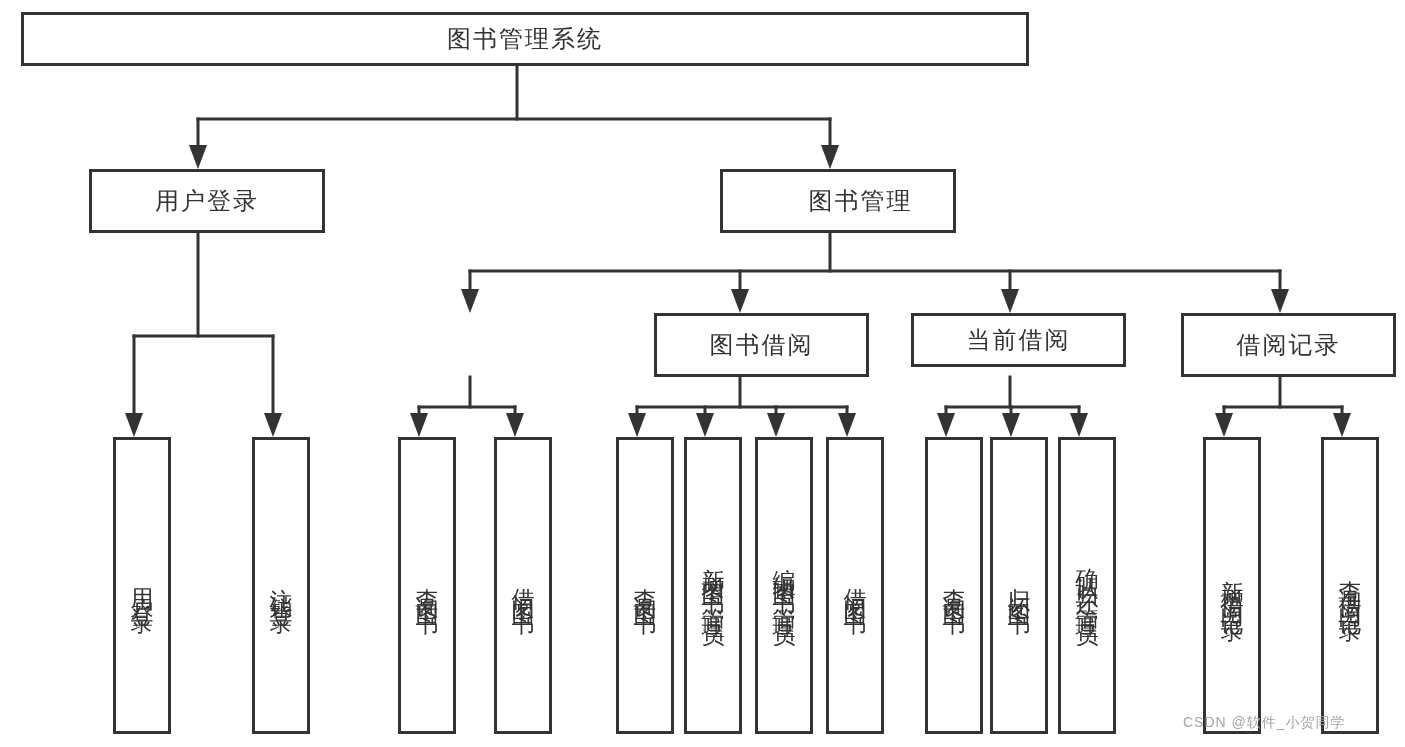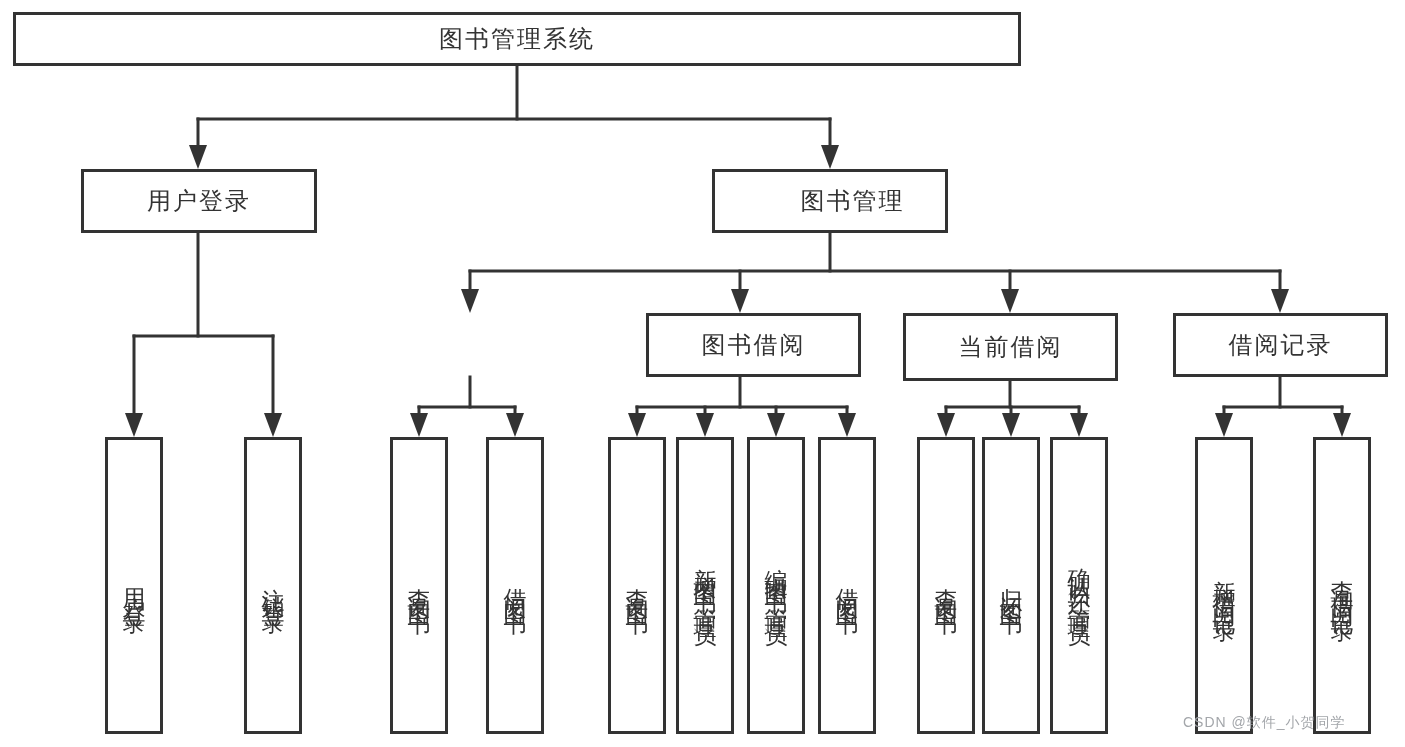--- a/index.html
+++ b/index.html
@@ -19,20 +19,21 @@
   }
   .node {
     position: absolute;
     box-sizing: border-box;
     border: 3px solid #333333;
     background: #ffffff;
     color: #333333;
     display: grid;
     place-items: center;
     text-align: left;
+    margin-left: 8px;
   }
   .h-node {
     font-size: 24px;
     letter-spacing: 2px;
     line-height: 1;
   }
   .v-node {
     writing-mode: vertical-rl;
     text-orientation: mixed;
     font-size: 23px;
@@ -122,21 +123,21 @@
       <path d="M1333 413 L1351 413 L1342 437 Z"></path>
     </g>
   </svg>
 
   <div class="node h-node" style="left:13px; top:12px; width:1008px; height:54px;">图书管理系统</div>
 
   <div class="node h-node" style="left:81px; top:169px; width:236px; height:64px;">用户登录</div>
   <div class="node h-node" style="left:712px; top:169px; width:236px; height:64px;padding-left:45px;">图书管理</div>
 
   <div class="node h-node" style="left:646px; top:313px; width:215px; height:64px;">图书借阅</div>
-  <div class="node h-node" style="left:903px; top:313px; width:215px; height:68px;">当前借阅</div>
+  <div class="node h-node" style="left:903px; top:313px; width:215px; height:54px;">当前借阅</div>
   <div class="node h-node" style="left:1173px; top:313px; width:215px; height:64px;">借阅记录</div>
 
   <div class="node v-node" style="left:105px; top:437px; width:58px; height:297px;">用户登录</div>
   <div class="node v-node" style="left:244px; top:437px; width:58px; height:297px;">注销登录</div>
 
   <div class="node v-node" style="left:390px; top:437px; width:58px; height:297px;">查询图书</div>
   <div class="node v-node" style="left:486px; top:437px; width:58px; height:297px;">借阅图书</div>
 
   <div class="node v-node" style="left:608px; top:437px; width:58px; height:297px;">查询图书</div>
   <div class="node v-node" style="left:676px; top:437px; width:58px; height:297px;">新增图书（管理员）</div>

